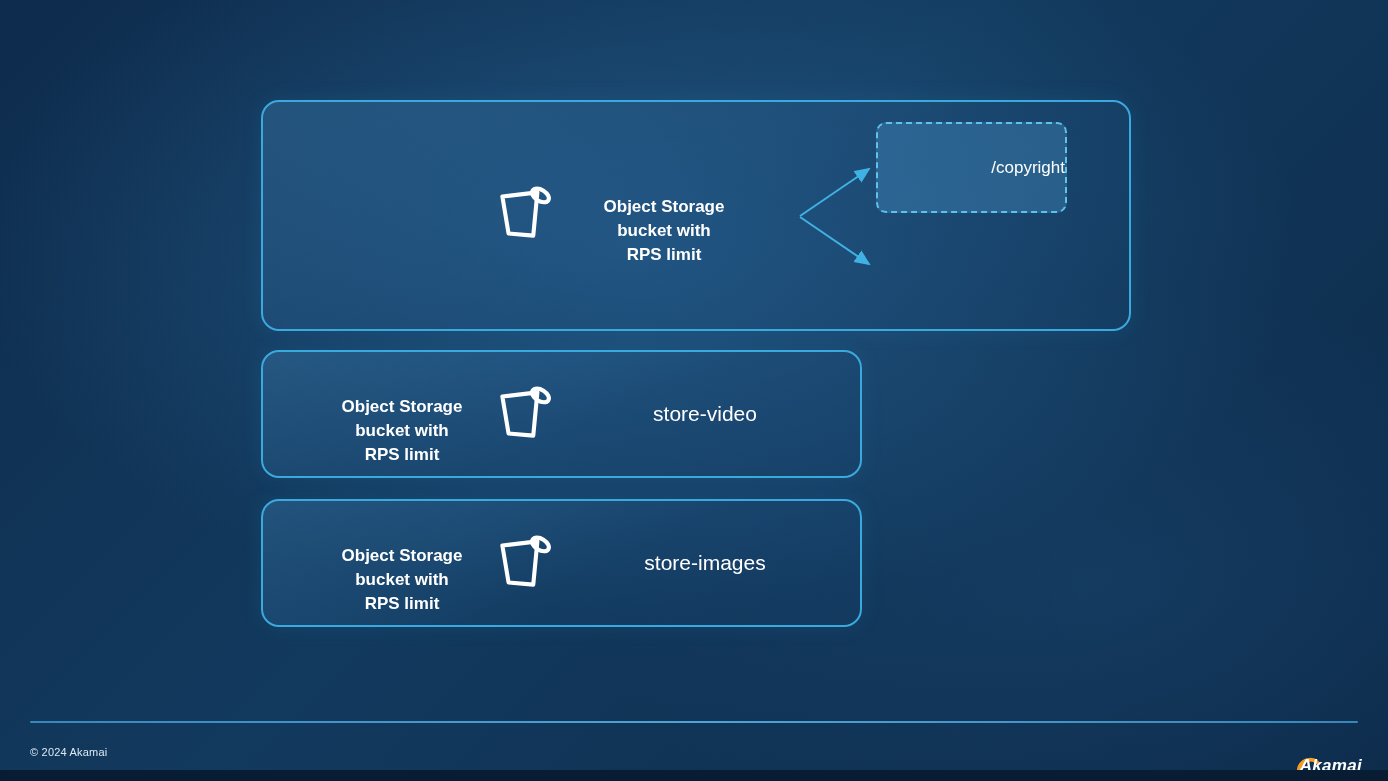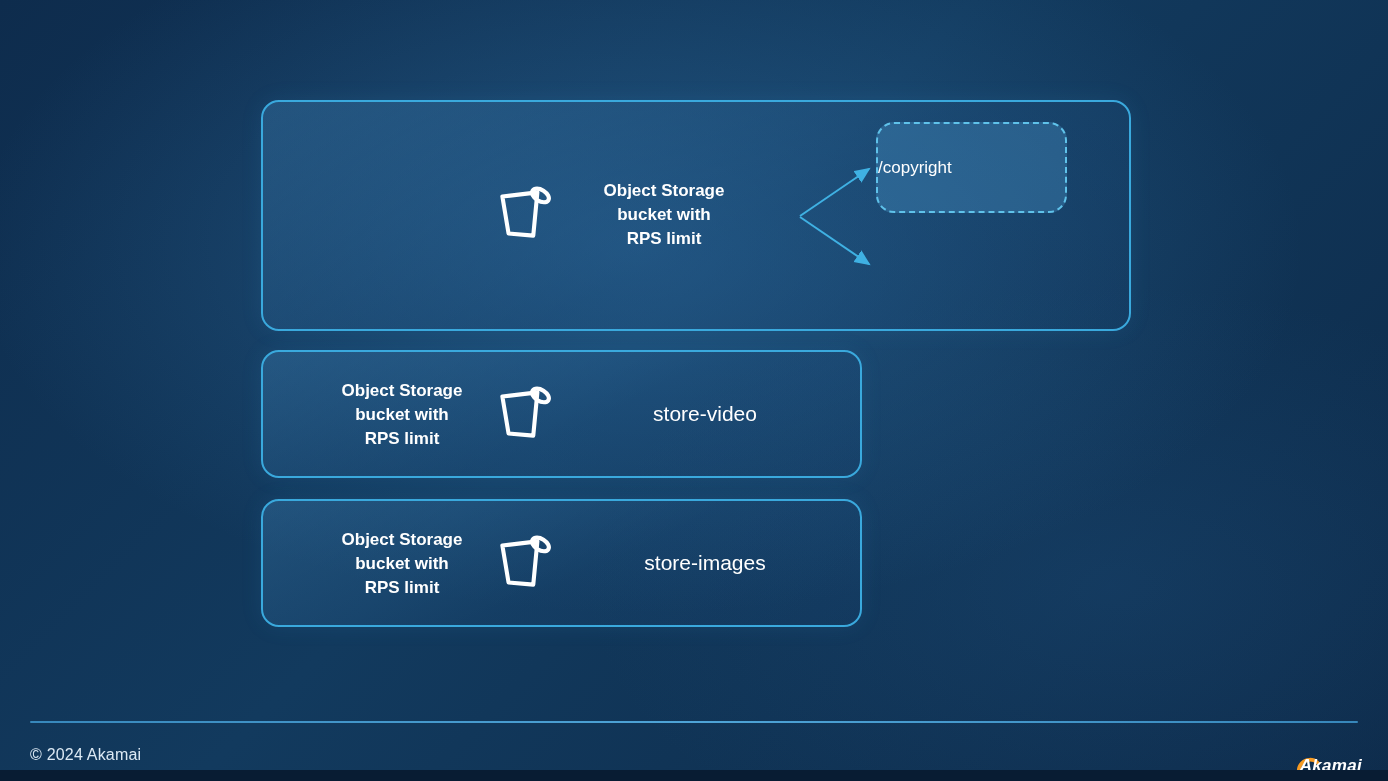--- a/index.html
+++ b/index.html
@@ -23,44 +23,45 @@
   }
   .group-title{
     position:absolute;
     width:170px;
     text-align:center;
     font-weight:bold;
     font-size:17px;
     line-height:24px;
     white-space:pre-line;
     color:#ffffff;
+    margin-top:16px;
   }
   .bucket-icon{position:absolute;}
   .node{
     position:absolute;
     border:2px dashed #5fc2ea;
-    border-radius:18px;
+    border-radius:10px;
     background:rgba(84,162,214,0.30);
-    display:flex;align-items:center;justify-content:flex-start;
+    display:flex;align-items:center;justify-content:flex-end;
     font-size:17px;color:#ffffff;
   }
   .bucket-name{
     position:absolute;
     display:flex;align-items:center;justify-content:center;
     font-size:21px;color:#ffffff;
   }
   .arrows{position:absolute;left:0;top:0;pointer-events:none;}
   .footer-divider{
     position:absolute;left:30px;right:30px;top:721px;height:2px;
     background:linear-gradient(90deg, rgba(62,150,205,0.85), rgba(82,170,222,0.95), rgba(62,150,205,0.85));
     border-radius:1px;
   }
   .copyright{
     position:absolute;left:30px;top:746px;
-    font-size:16px;color:#dce9f4;letter-spacing:0.2px;
+    font-size:11px;color:#dce9f4;letter-spacing:0.2px;
   }
   .logo{
     position:absolute;right:26px;top:756px;
     display:flex;align-items:flex-start;height:32px;
   }
   .logo-text{
     margin-left:-23px;
     font-size:17px;font-weight:bold;font-style:italic;color:#ffffff;
     letter-spacing:0.3px;
   }

